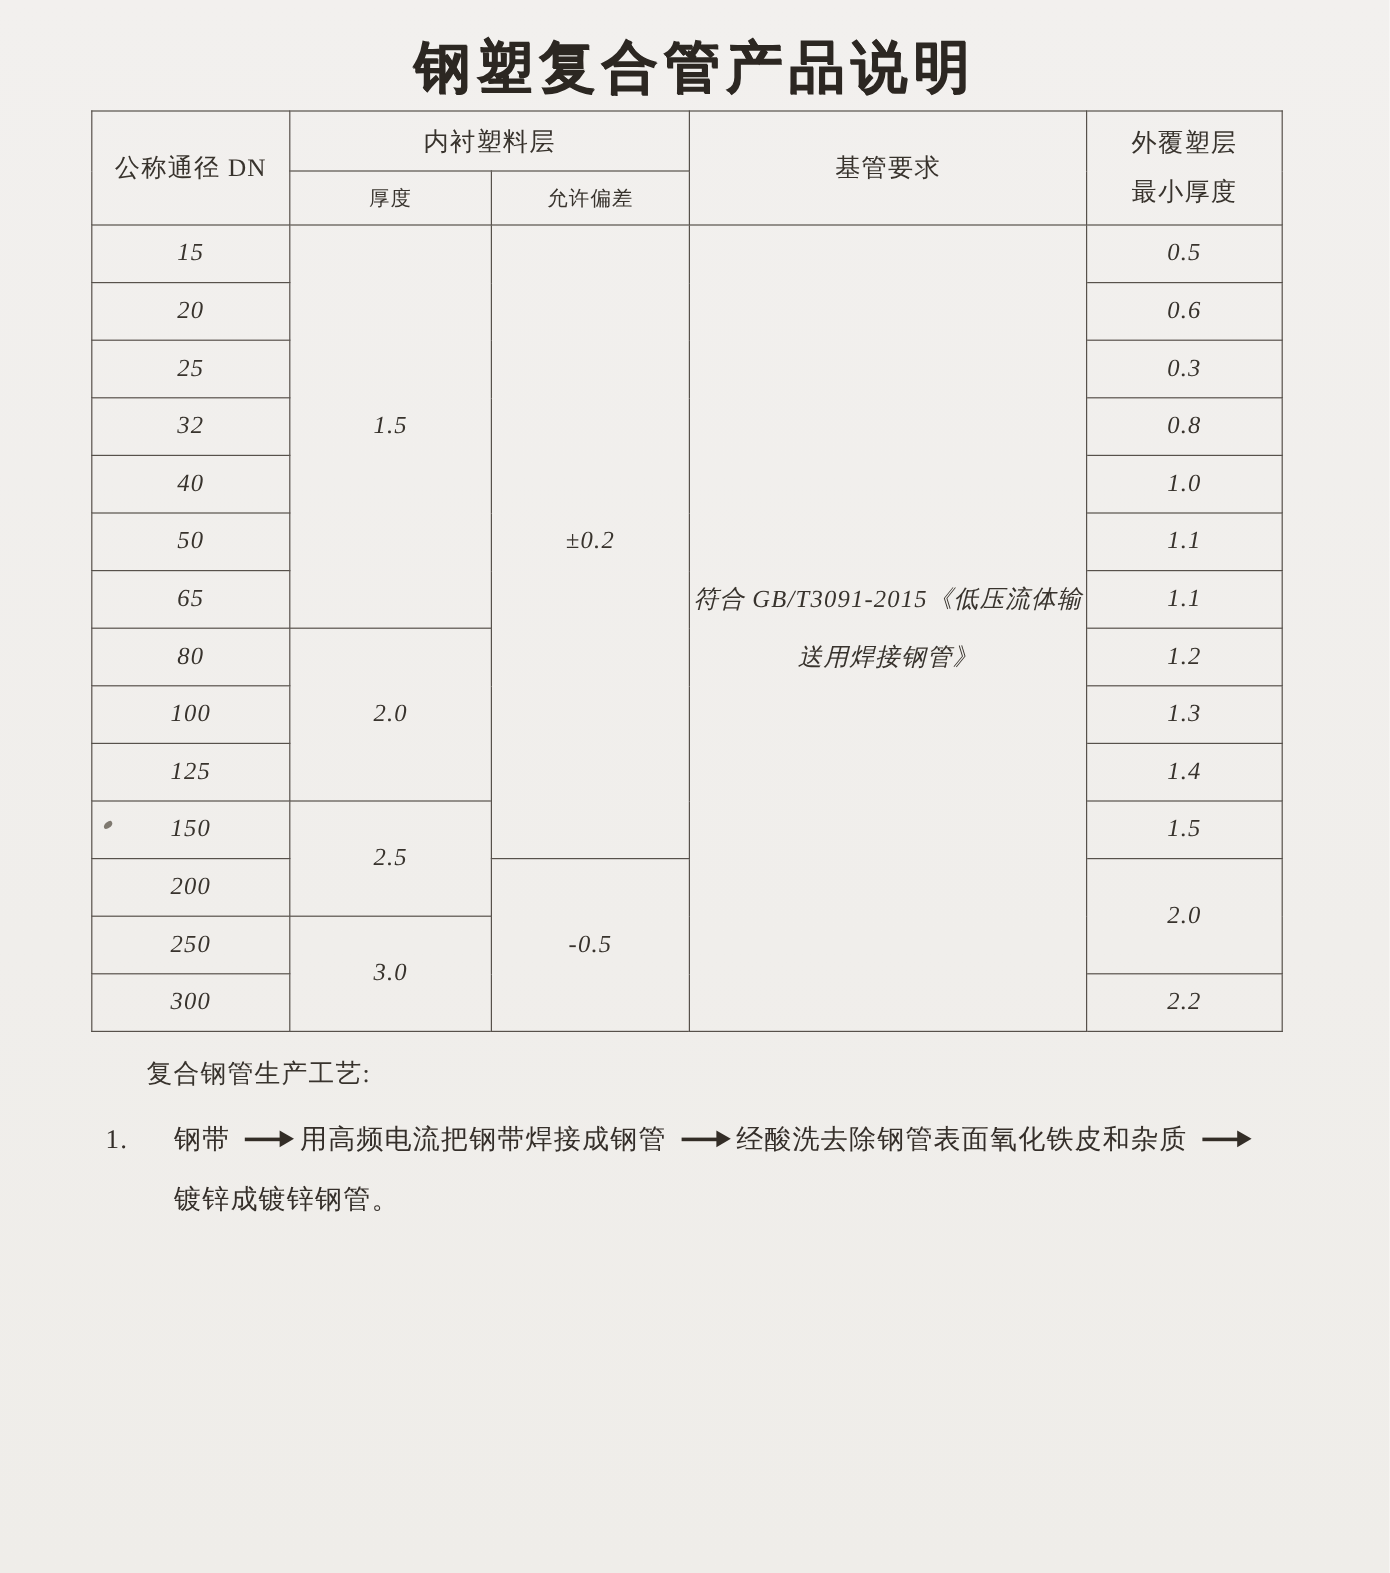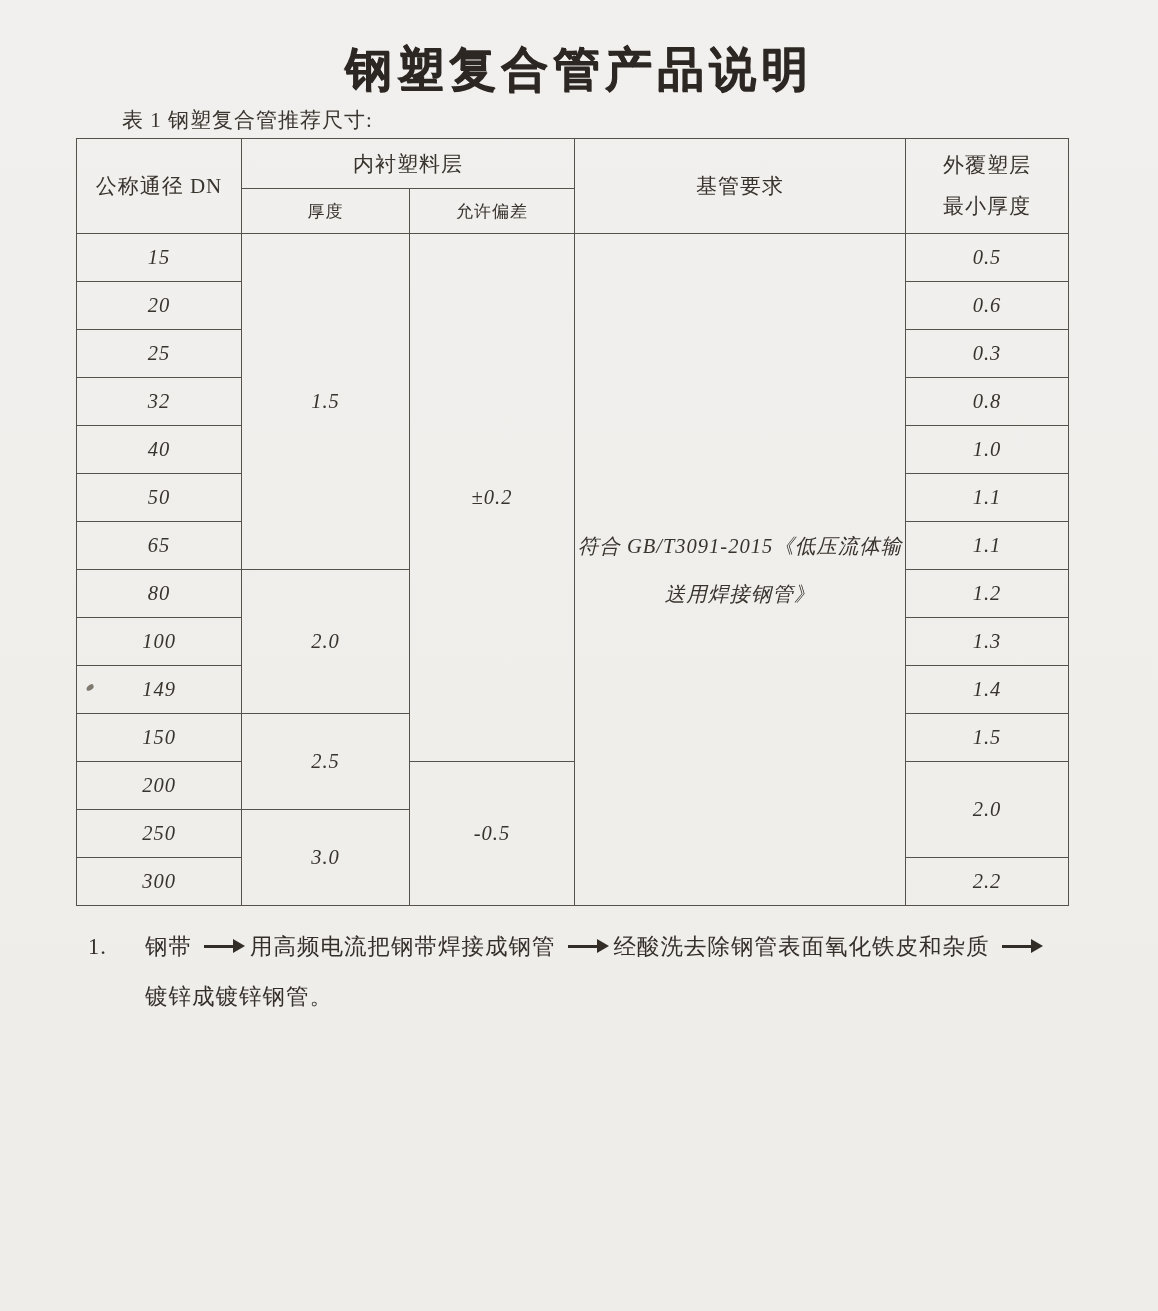--- a/index.html
+++ b/index.html
@@ -7,21 +7,21 @@
     width: 1158px; height: 1311px;
     overflow: hidden;
     background: linear-gradient(180deg, #f2f0ee 0%, #f0eeeb 60%, #efede9 100%);
     font-family: "Liberation Serif", "DejaVu Serif", serif;
     color: #38332e;
     position: relative;
   }
   .page { position: relative; width: 1158px; height: 1311px; }
 
   .doc-title {
-    margin: 0; padding-top: 34px;
+    margin: 0; padding-top: 22px;
     text-align: center;
     font-size: 47px; font-weight: 700;
     letter-spacing: 5px;
     color: #2c2722;
     text-shadow: 0.6px 0.6px 0 #2c2722;
     line-height: 70px;
   }
   .intro-heading {
     margin: 26px 0 0 85px;
     font-size: 26px; font-weight: 700;
@@ -120,21 +120,20 @@
 </style>
 </head>
 <body>
 
 <div class="page">
 
   <h1 class="doc-title">钢塑复合管产品说明</h1>
 
 
 
-  <div class="table-caption">表 1 钢塑复合管推荐尺寸:</div>
 
   <table class="spec-table">
     <colgroup>
       <col style="width:165px">
       <col style="width:168px">
       <col style="width:165px">
       <col style="width:331px">
       <col style="width:163px">
     </colgroup>
     <tbody>
@@ -186,21 +185,21 @@
       <tr class="data-row">
         <td>80</td>
         <td rowspan="3">2.0</td>
         <td>1.2</td>
       </tr>
       <tr class="data-row">
         <td>100</td>
         <td>1.3</td>
       </tr>
       <tr class="data-row">
-        <td>149</td>
+        <td>125</td>
         <td>1.4</td>
       </tr>
       <tr class="data-row">
         <td>150</td>
         <td rowspan="2">2.5</td>
         <td>1.5</td>
       </tr>
       <tr class="data-row">
         <td>200</td>
         <td rowspan="3">-0.5</td>
@@ -210,20 +209,21 @@
         <td>250</td>
         <td rowspan="2">3.0</td>
       </tr>
       <tr class="data-row">
         <td>300</td>
         <td>2.2</td>
       </tr>
     </tbody>
   </table>
 
+  <div class="process-heading">复合钢管生产工艺:</div>
 
   <div class="process-item">
     <span class="item-no">1.</span>
     <span>钢带</span><span class="arrow"></span><span>用高频电流把钢带焊接成钢管</span><span class="arrow"></span><span>经酸洗去除钢管表面氧化铁皮和杂质</span><span class="arrow"></span><br>
     <span>镀锌成镀锌钢管。</span>
   </div>
 
   <div class="speck"></div>
 
 </div>

